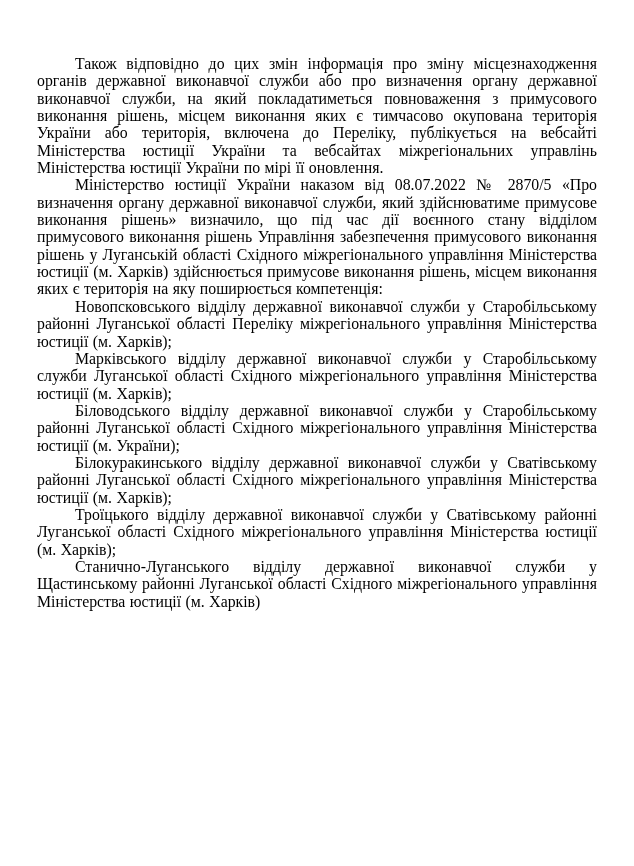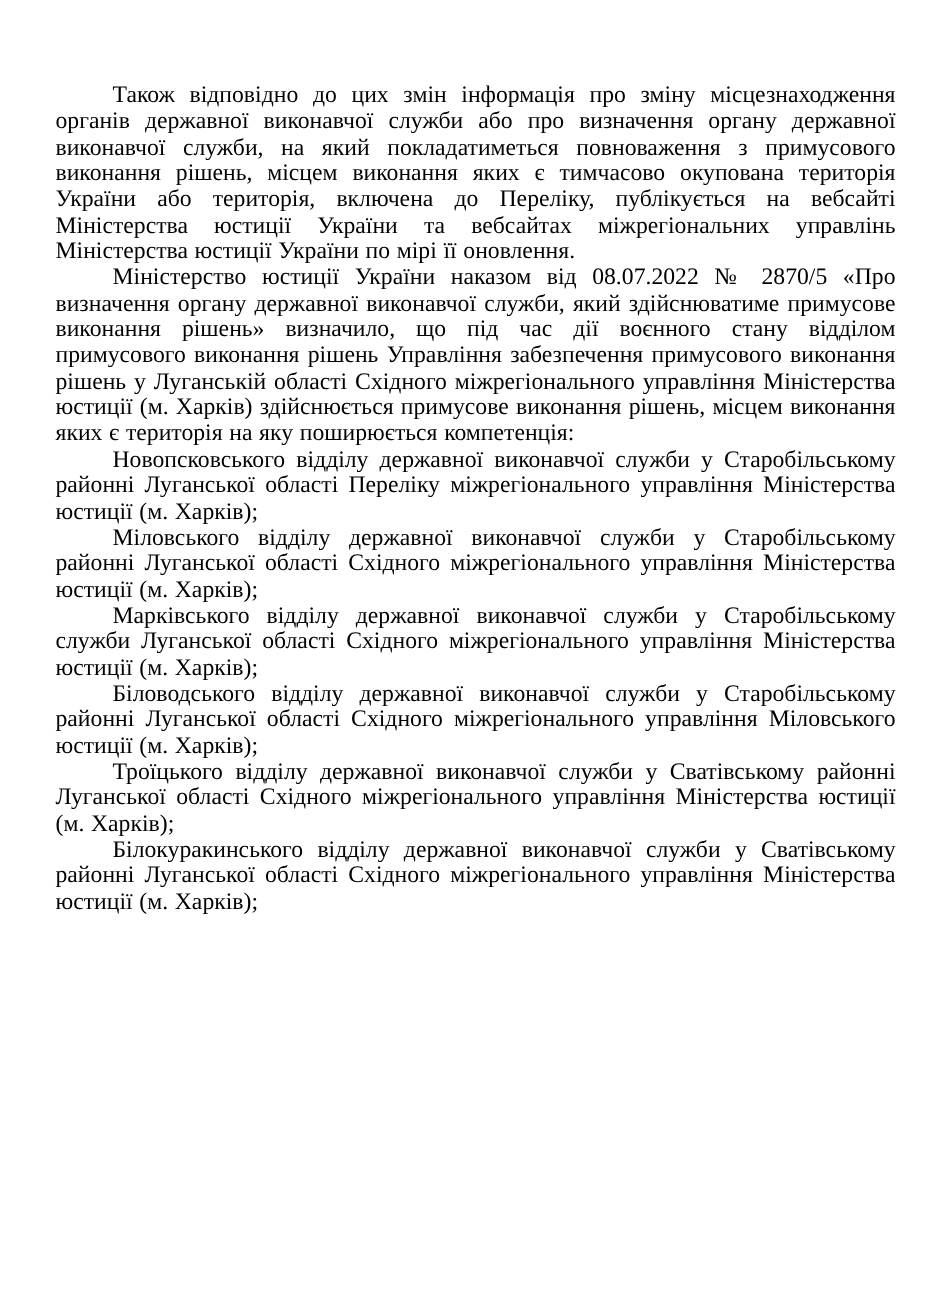--- a/index.html
+++ b/index.html
@@ -38,19 +38,19 @@
   }
 </style>
 </head>
 <body>
 
 <div class="page">
   <div class="text-block">
     <p>Також відповідно до цих змін інформація про зміну місцезнаходження органів державної виконавчої служби або про визначення органу державної виконавчої служби, на який покладатиметься повноваження з примусового виконання рішень, місцем виконання яких є тимчасово окупована територія України або територія, включена до Переліку, публікується на вебсайті Міністерства юстиції України та вебсайтах міжрегіональних управлінь Міністерства юстиції України по мірі її оновлення.</p>
     <p>Міністерство юстиції України наказом від 08.07.2022 № 2870/5 «Про визначення органу державної виконавчої служби, який здійснюватиме примусове виконання рішень» визначило, що під час дії воєнного стану відділом примусового виконання рішень Управління забезпечення примусового виконання рішень у Луганській області Східного міжрегіонального управління Міністерства юстиції (м. Харків) здійснюється примусове виконання рішень, місцем виконання яких є територія на яку поширюється компетенція:</p>
     <p>Новопсковського відділу державної виконавчої служби у Старобільському районні Луганської області Переліку міжрегіонального управління Міністерства юстиції (м. Харків);</p>
-    <p>Міловського відділу державної виконавчої служби у Старобільському районні Луганської області Східного міжрегіонального управління Міністерства юстиції (м. Харків);</p>
     <p>Марківського відділу державної виконавчої служби у Старобільському служби Луганської області Східного міжрегіонального управління Міністерства юстиції (м. Харків);</p>
-    <p>Біловодського відділу державної виконавчої служби у Старобільському районні Луганської області Східного міжрегіонального управління Міловського юстиції (м. Харків);</p>
+    <p>Біловодського відділу державної виконавчої служби у Старобільському районні Луганської області Східного міжрегіонального управління Міністерства юстиції (м. України);</p>
+    <p>Білокуракинського відділу державної виконавчої служби у Сватівському районні Луганської області Східного міжрегіонального управління Міністерства юстиції (м. Харків);</p>
     <p>Троїцького відділу державної виконавчої служби у Сватівському районні Луганської області Східного міжрегіонального управління Міністерства юстиції (м. Харків);</p>
-    <p>Білокуракинського відділу державної виконавчої служби у Сватівському районні Луганської області Східного міжрегіонального управління Міністерства юстиції (м. Харків);</p>
+    <p>Станично-Луганського відділу державної виконавчої служби у Щастинському районні Луганської області Східного міжрегіонального управління Міністерства юстиції (м. Харків)</p>
   </div>
 </div>
 
 </body></html>

